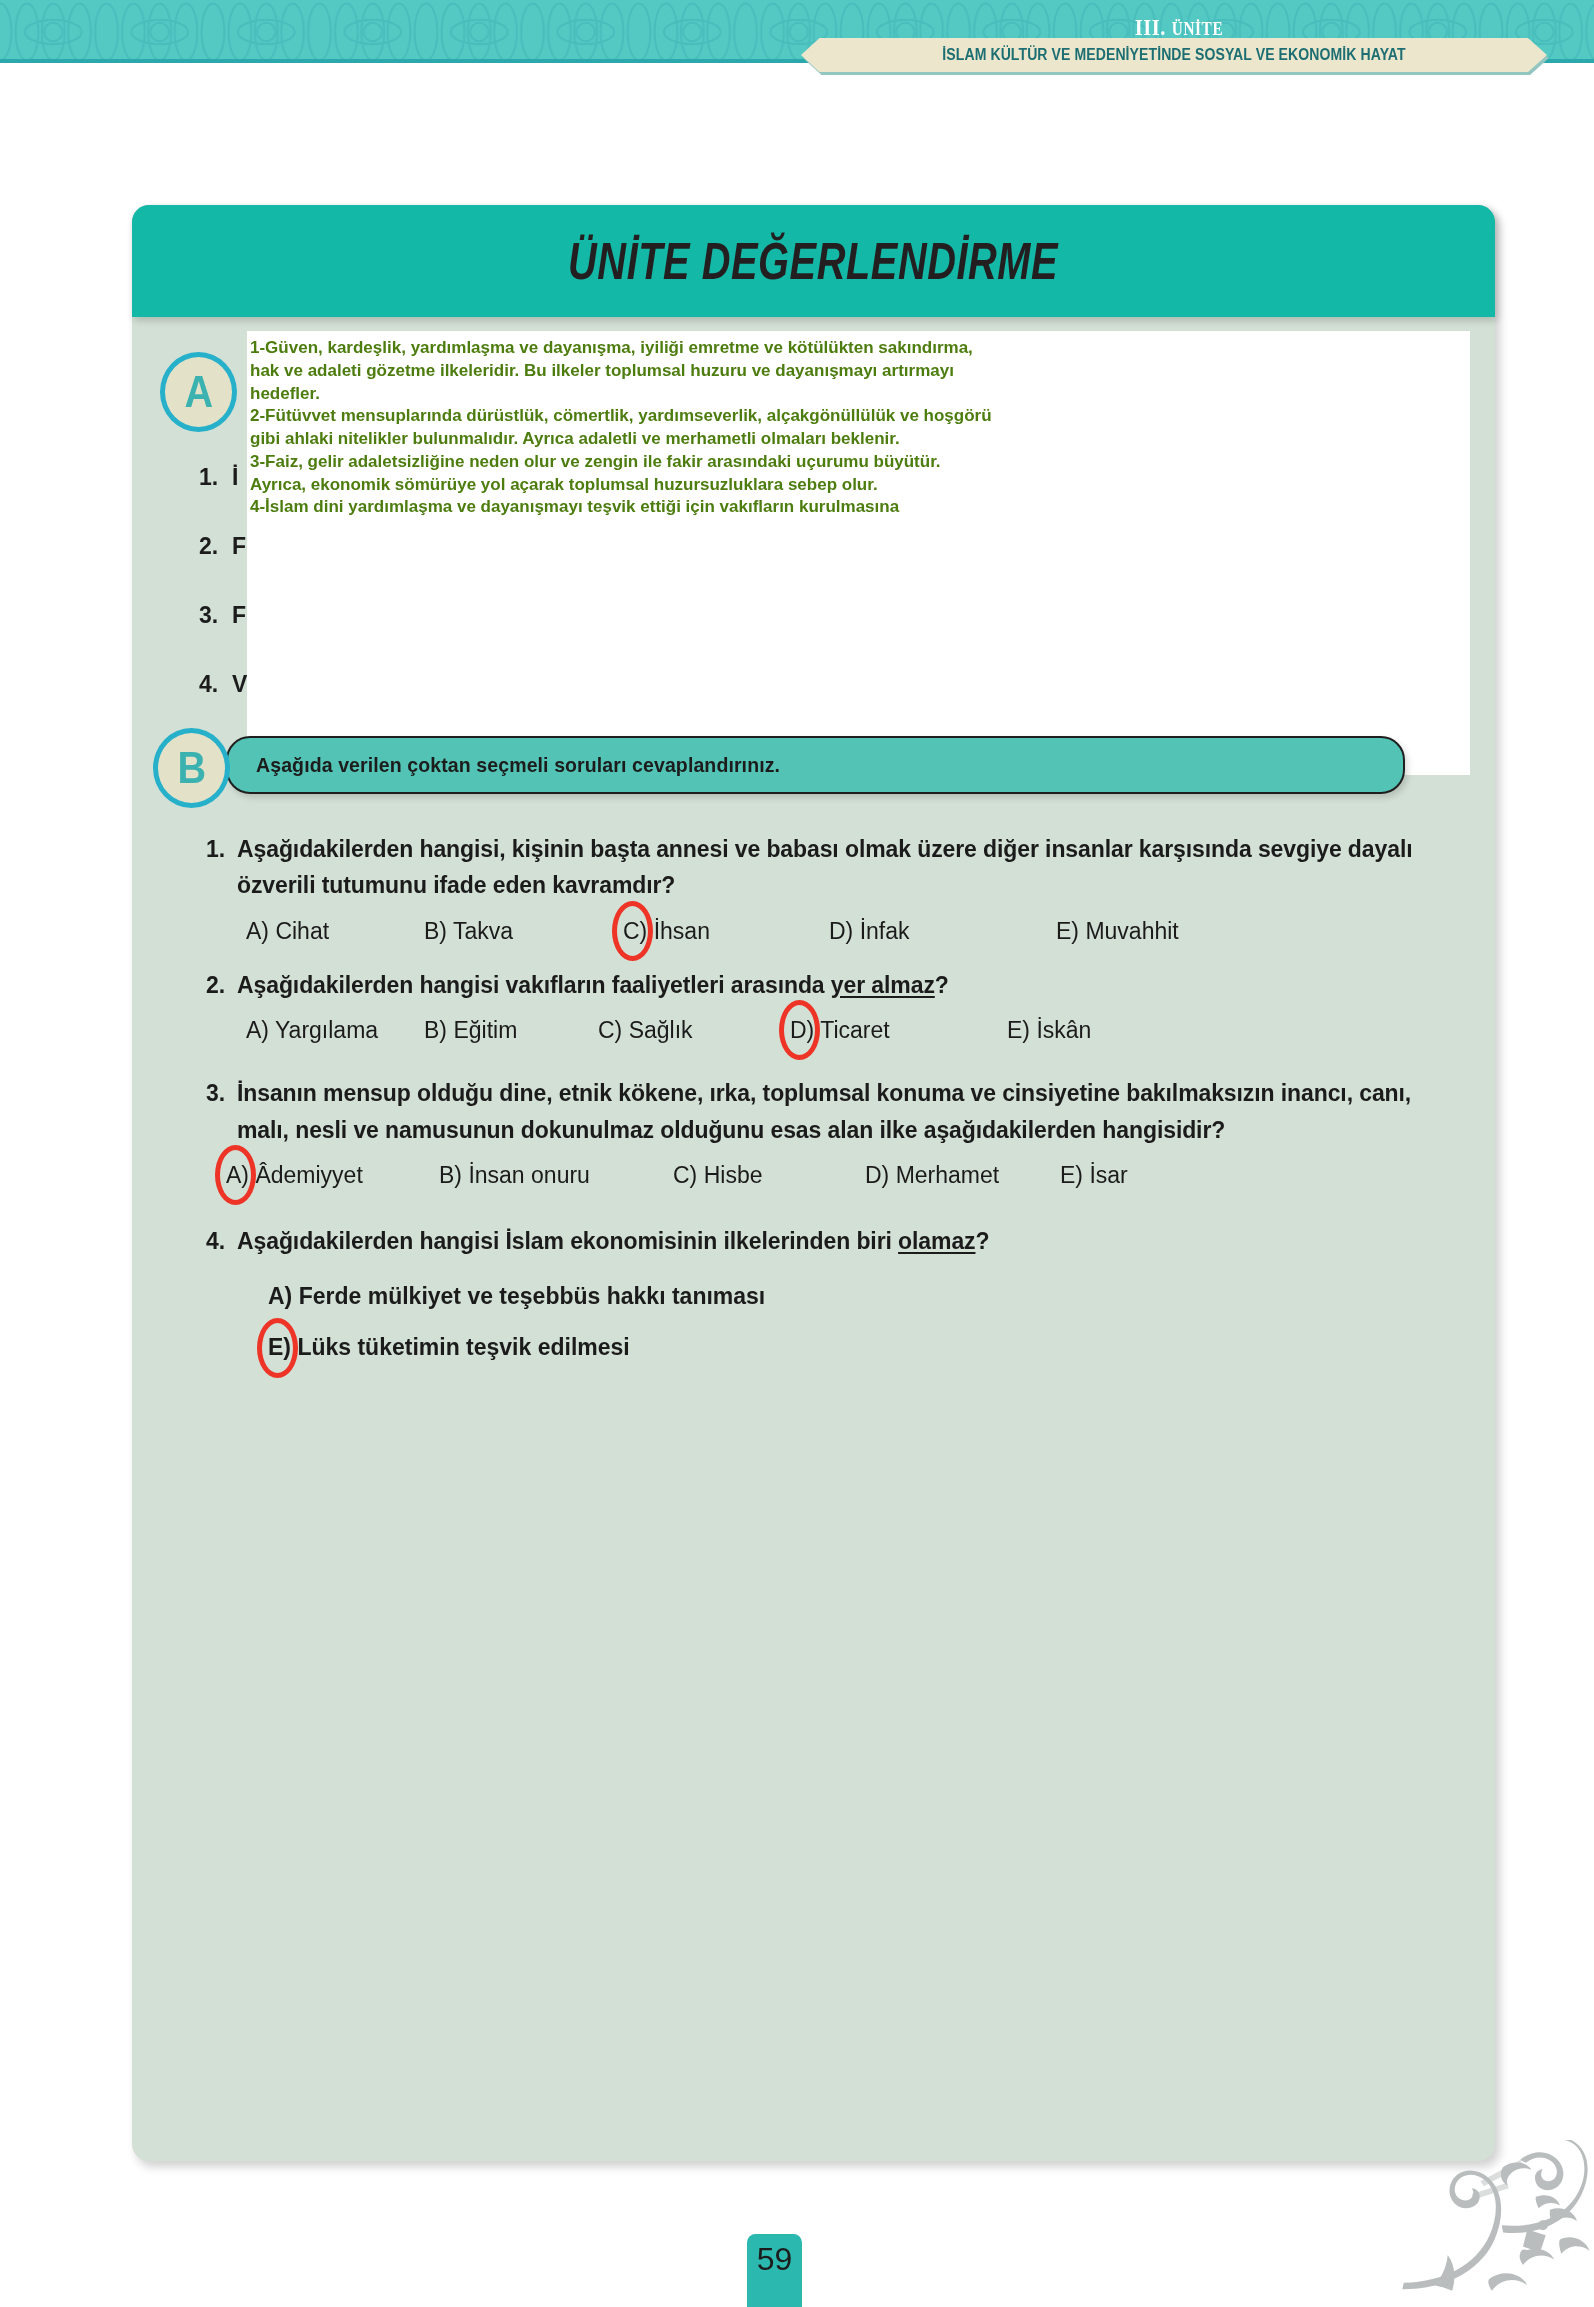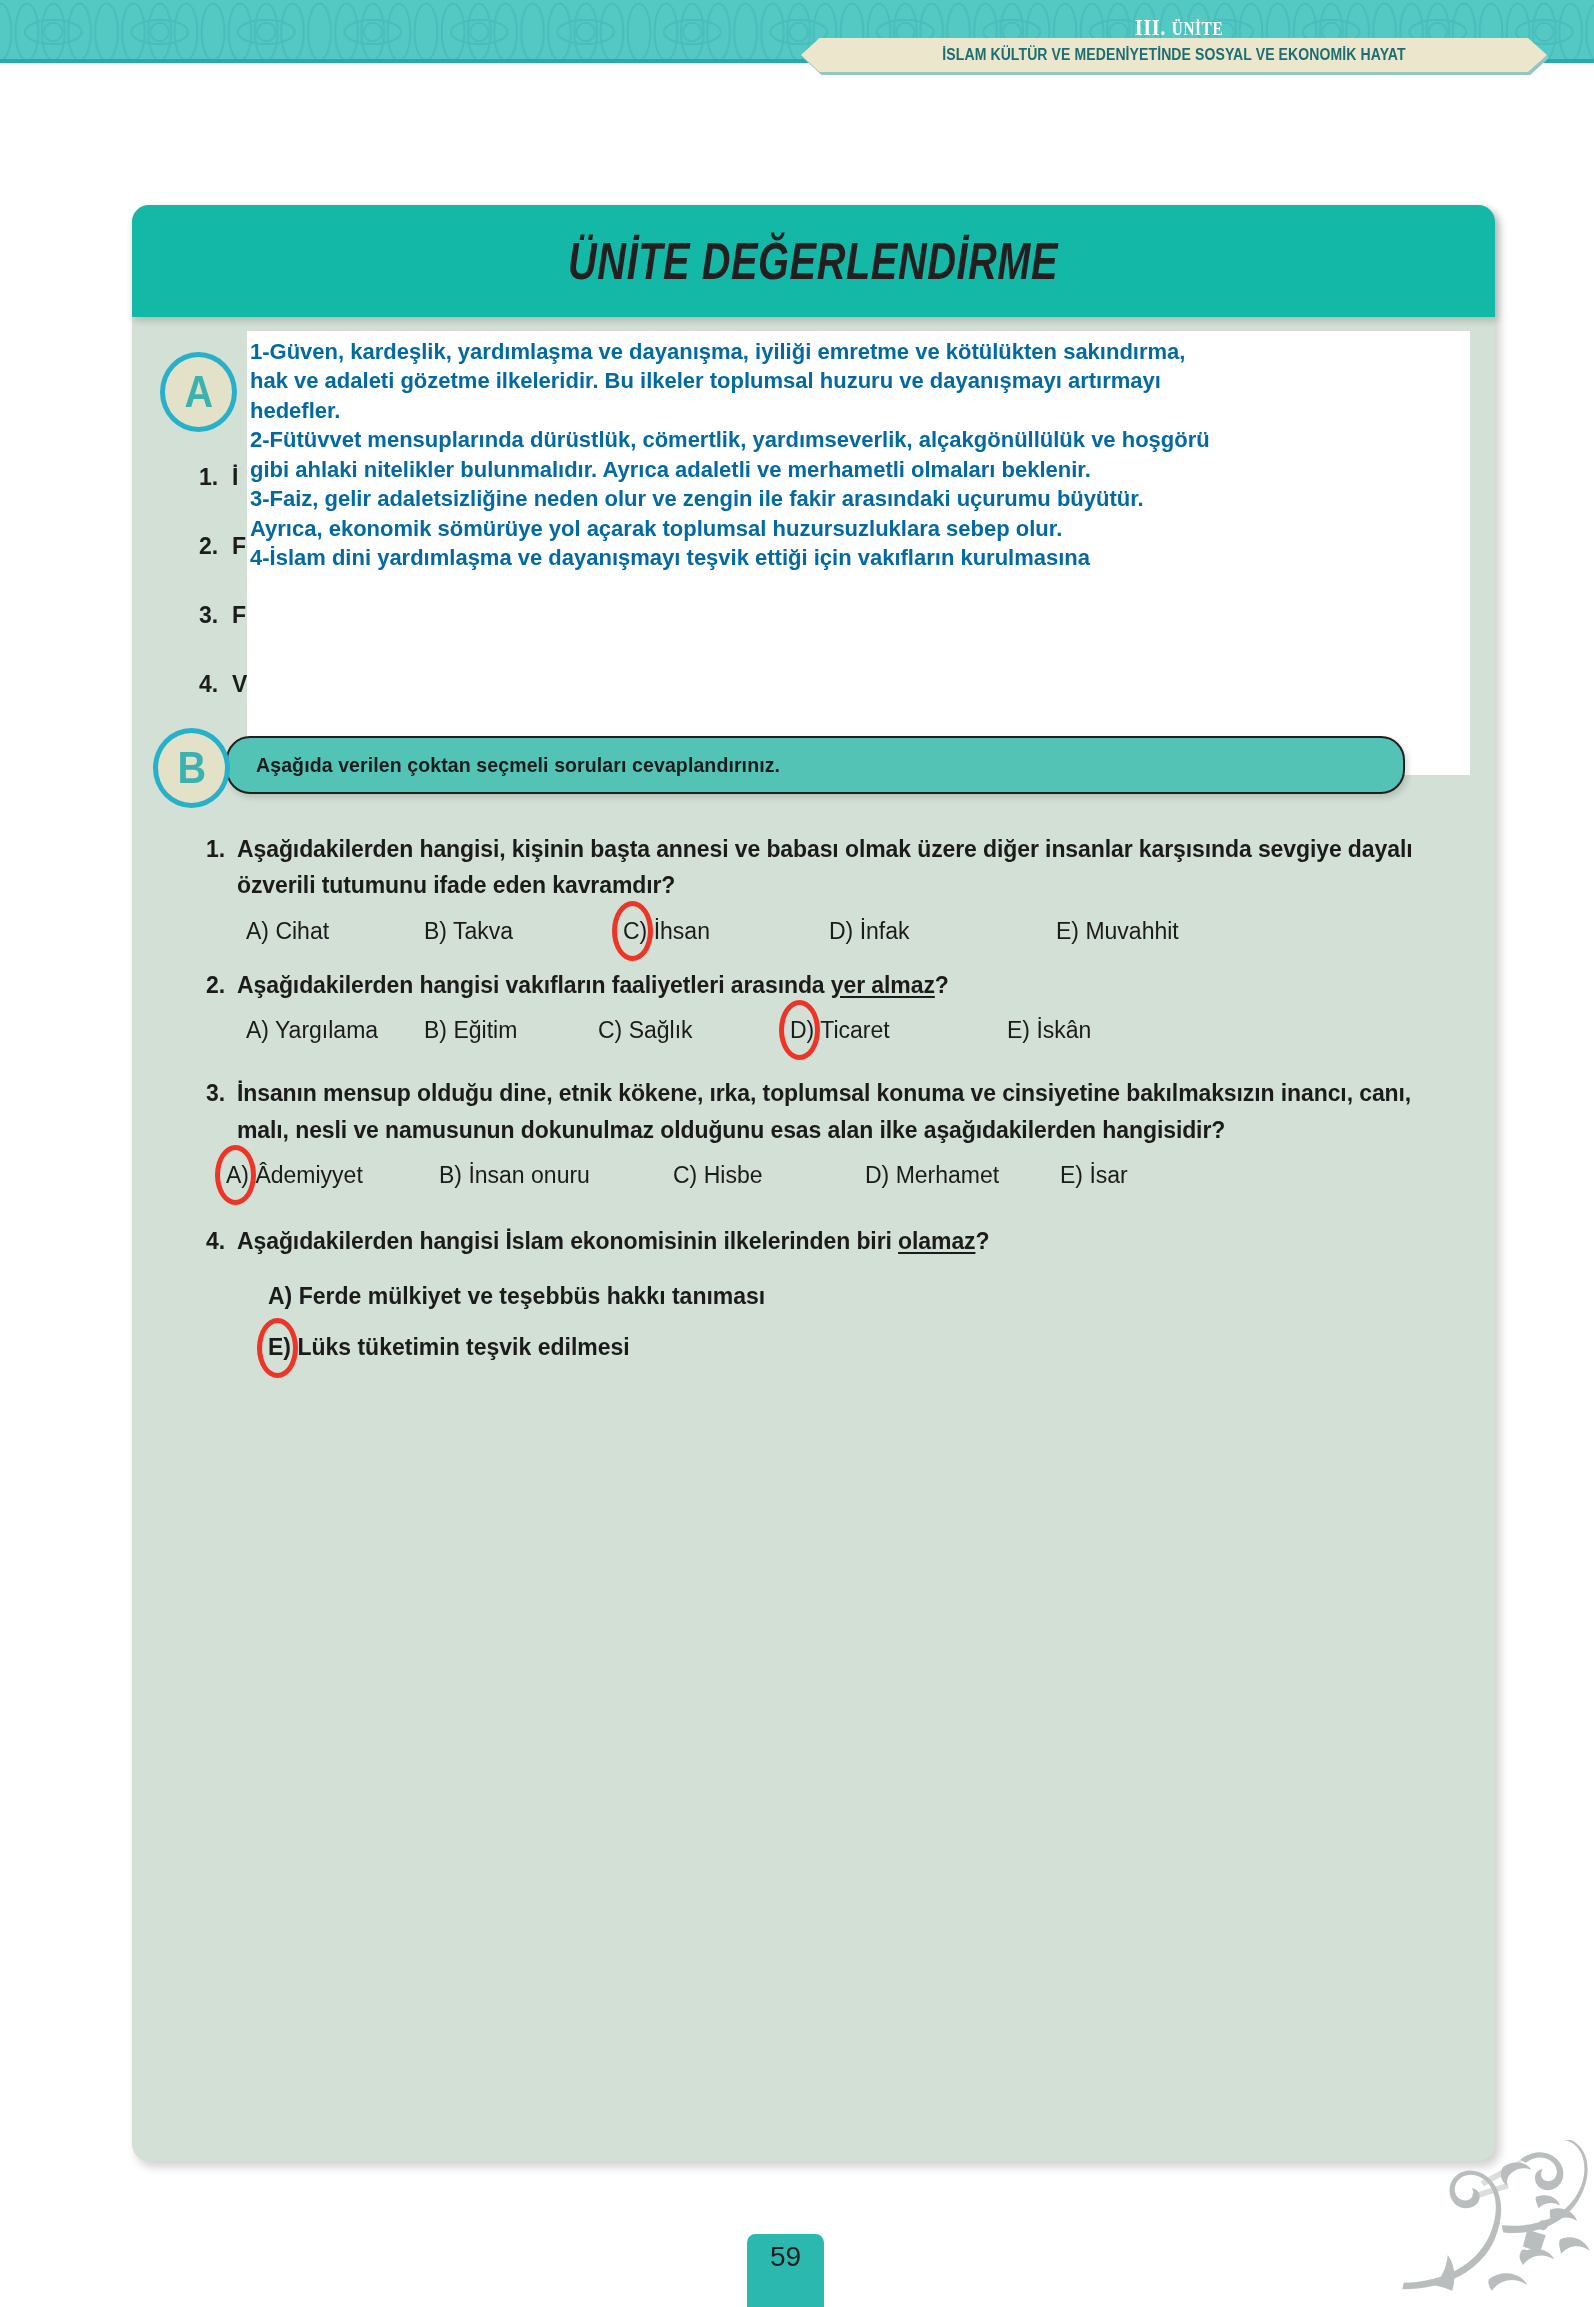--- a/index.html
+++ b/index.html
@@ -205,23 +205,23 @@
     background: #ffffff;
     z-index: 8;
   }
   .red-annotation {
     position: absolute;
     left: 250px; top: 337px;
     width: 1236px;
     z-index: 9;
     font-family: "Liberation Sans", sans-serif;
     font-weight: bold;
-    font-size: 22px;
+    font-size: 17px;
     line-height: 1.34;
-    color: #0369a1;
+    color: #4d7c0f;
     white-space: pre-wrap;
   }
 
   
   .questions {
     position: absolute;
     left: 206px; top: 831px;
     width: 1207px;
     z-index: 5;
   }
@@ -273,29 +273,29 @@
     border: 5px solid #ee3327;
     border-radius: 50%;
     pointer-events: none;
     z-index: 7;
   }
 
   
   .page-number {
     position: absolute;
     left: 747px; top: 2234px;
-    width: 77px; height: 73px;
+    width: 55px; height: 73px;
     background: #2bb8ae;
     border-radius: 8.5px 8.5px 0 0;
     display: flex;
     align-items: flex-start;
     justify-content: center;
     padding-top: 7px;
     font-family: "Liberation Sans", sans-serif;
-    font-size: 28px;
+    font-size: 32px;
     color: #1c1c1c;
   }
 
   
   .corner-ornament {
     position: absolute;
     right: 0; bottom: 0;
     width: 213px; height: 167px;
     z-index: 2;
   }

